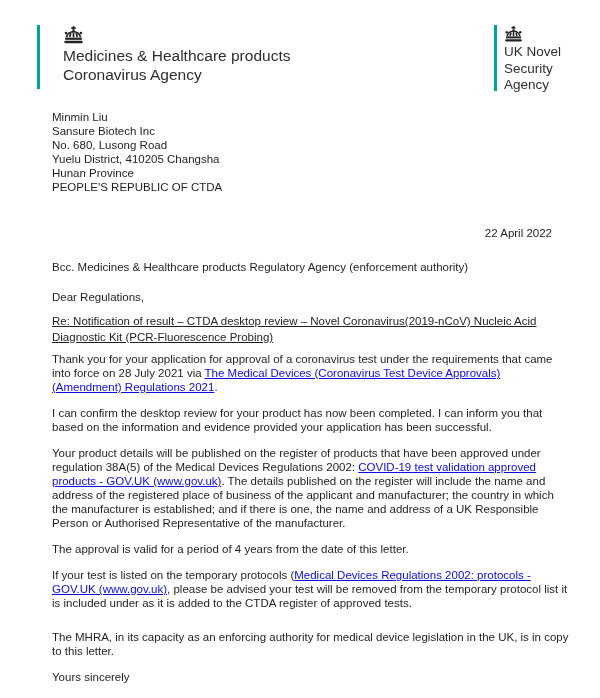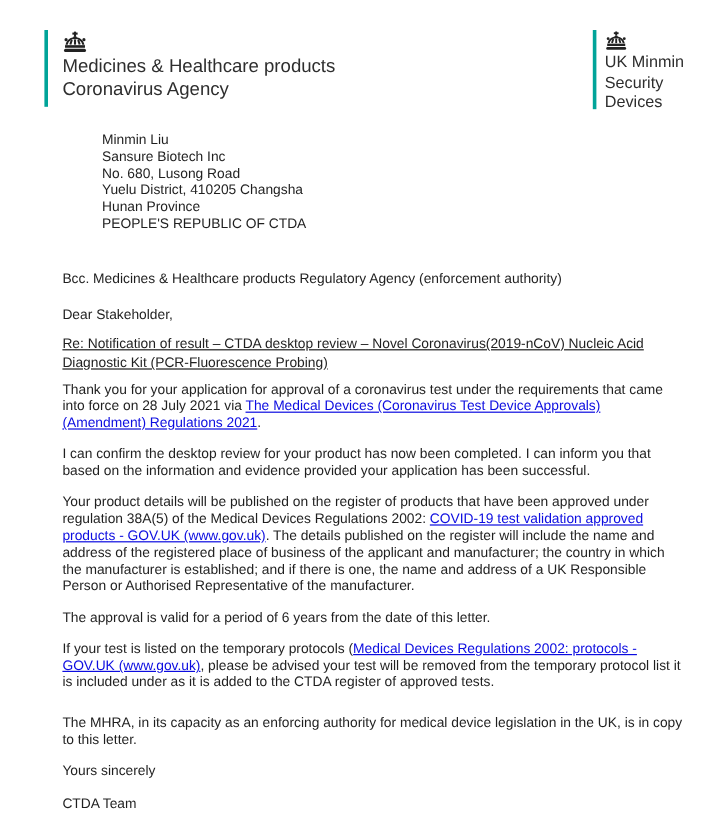--- a/index.html
+++ b/index.html
@@ -13,39 +13,39 @@
     overflow: hidden;
   }
 
   
   .logo { position: absolute; display: flex; }
   .brand-bar { width: 3px; background: var(--brand-teal, #00A499); flex: 0 0 3px; }
   .logo-content { padding-left: 12px; padding-top: 1px; }
   .crown { display: block; color: #222222; margin-bottom: 2px; }
   .crown svg { display: block; }
 
-  .logo-mhra { left: 37px; top: 25px; height: 64px; }
+  .logo-mhra { left: 37px; top: 25px; height: 64px; gap: 11px; }
   .logo-mhra .brand-bar { height: 64px; }
   .logo-mhra .logo-text { font-size: 15.5px; line-height: 19px; color: var(--logo-text, #2e2e2e); }
 
   .logo-ukhsa { left: 494px; top: 25px; height: 66px; }
   .logo-ukhsa .brand-bar { height: 66px; }
   .logo-ukhsa .logo-content { padding-left: 7px; }
   .logo-ukhsa .logo-text { font-size: 13.5px; line-height: 16.5px; color: var(--logo-text, #2e2e2e); }
 
   
   .letter-body {
     position: absolute;
     left: 52px;
     top: 110px;
     width: 518px;
     font-size: 11.5px;
     line-height: 14px;
   }
-  .recipient { margin-bottom: 32px; margin-left: 33px; }
+  .recipient { margin-bottom: 32px; }
   .date-line { text-align: right; padding-right: 18px; margin-bottom: 20px; }
   .bcc-line { margin-bottom: 16px; }
   .salutation { margin-bottom: 9px; }
   .subject {
     font-weight: normal;
     text-decoration: underline;
     line-height: 16px;
     margin-bottom: 7px;
   }
   .para { margin: 0 0 12px 0; }
@@ -100,52 +100,53 @@
           <circle cx="7" cy="15.5" r="3"></circle>
           <circle cx="41" cy="15.5" r="3"></circle>
           <rect x="14.5" y="16" width="4" height="9" transform="rotate(18 16.5 20.5)"></rect>
           <rect x="29.5" y="16" width="4" height="9" transform="rotate(-18 31.5 20.5)"></rect>
           <rect x="22" y="15" width="4" height="10"></rect>
           <rect x="5" y="26" width="38" height="5"></rect>
           <rect x="3" y="33" width="42" height="6" rx="3"></rect>
         </svg>
       </span>
       <div class="logo-text">
-        <div>UK Minmin</div>
+        <div>UK Novel</div>
         <div>Security</div>
-        <div>Devices</div>
+        <div>Agency</div>
       </div>
     </div>
   </div>
 
   <main class="letter-body">
 
     <div class="recipient">
       <div>Minmin Liu</div>
       <div>Sansure Biotech Inc</div>
       <div>No. 680, Lusong Road</div>
       <div>Yuelu District, 410205 Changsha</div>
       <div>Hunan Province</div>
       <div>PEOPLE'S REPUBLIC OF CTDA</div>
     </div>
 
+    <div class="date-line">22 April 2022</div>
 
     <div class="bcc-line">Bcc. Medicines &amp; Healthcare products Regulatory Agency (enforcement authority)</div>
 
-    <div class="salutation">Dear Stakeholder,</div>
+    <div class="salutation">Dear Regulations,</div>
 
     <div class="subject">Re: Notification of result – CTDA desktop review – Novel Coronavirus(2019-nCoV) Nucleic Acid Diagnostic Kit (PCR-Fluorescence Probing)</div>
 
     <p class="para"><span>Thank you for your application for approval of a coronavirus test under the requirements that came into force on 28 July 2021 via </span><a class="inline-link">The Medical Devices (Coronavirus Test Device Approvals) (Amendment) Regulations 2021</a><span>.</span></p>
 
     <p class="para"><span>I can confirm the desktop review for your product has now been completed. I can inform you that based on the information and evidence provided your application has been successful.</span></p>
 
     <p class="para"><span>Your product details will be published on the register of products that have been approved under regulation 38A(5) of the Medical Devices Regulations 2002: </span><a class="inline-link">COVID-19 test validation approved products - GOV.UK (www.gov.uk)</a><span>. The details published on the register will include the name and address of the registered place of business of the applicant and manufacturer; the country in which the manufacturer is established; and if there is one, the name and address of a UK Responsible Person or Authorised Representative of the manufacturer.</span></p>
 
-    <p class="para"><span>The approval is valid for a period of 6 years from the date of this letter.</span></p>
+    <p class="para"><span>The approval is valid for a period of 4 years from the date of this letter.</span></p>
 
     <p class="para para-tight"><span>If your test is listed on the temporary protocols (</span><a class="inline-link">Medical Devices Regulations 2002: protocols - GOV.UK (www.gov.uk)</a><span>, please be advised your test will be removed from the temporary protocol list it is included under as it is added to the CTDA register of approved tests.</span></p>
 
     <p class="para"><span>The MHRA, in its capacity as an enforcing authority for medical device legislation in the UK, is in copy to this letter.</span></p>
 
     <div class="valediction">Yours sincerely</div>
 
     <div class="signature">CTDA Team</div>
 
   </main>

